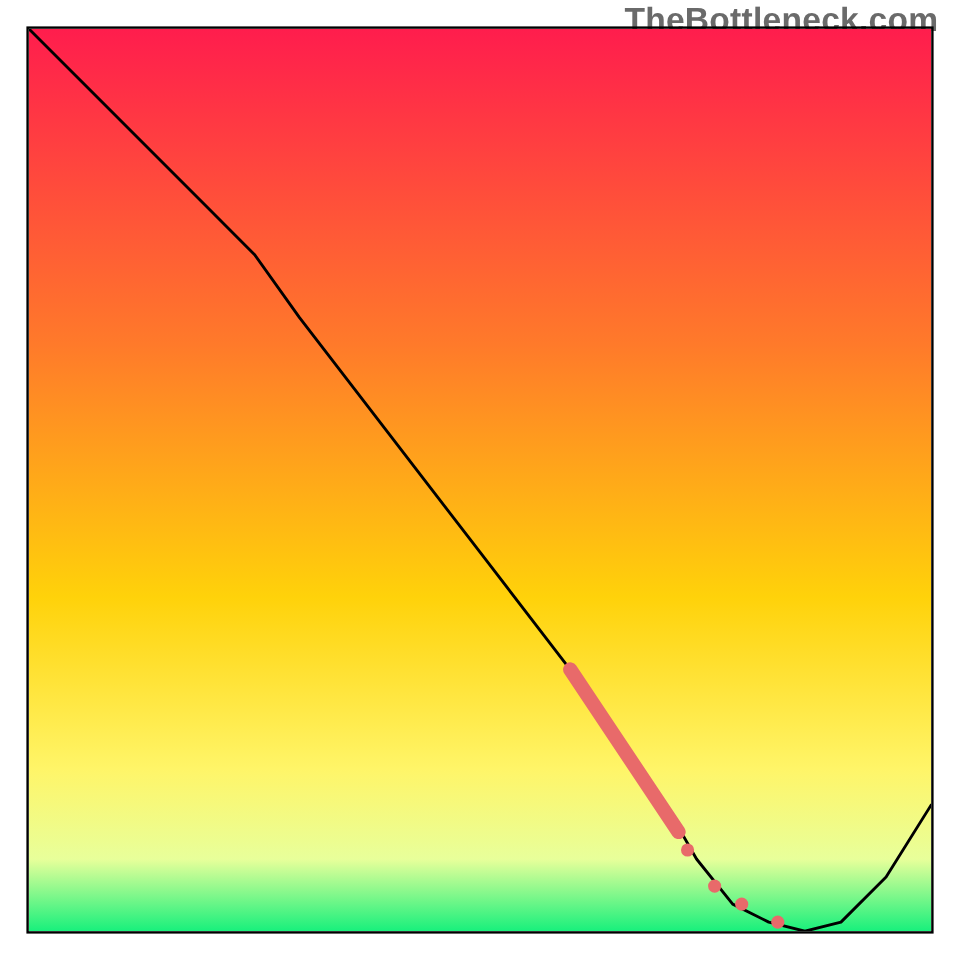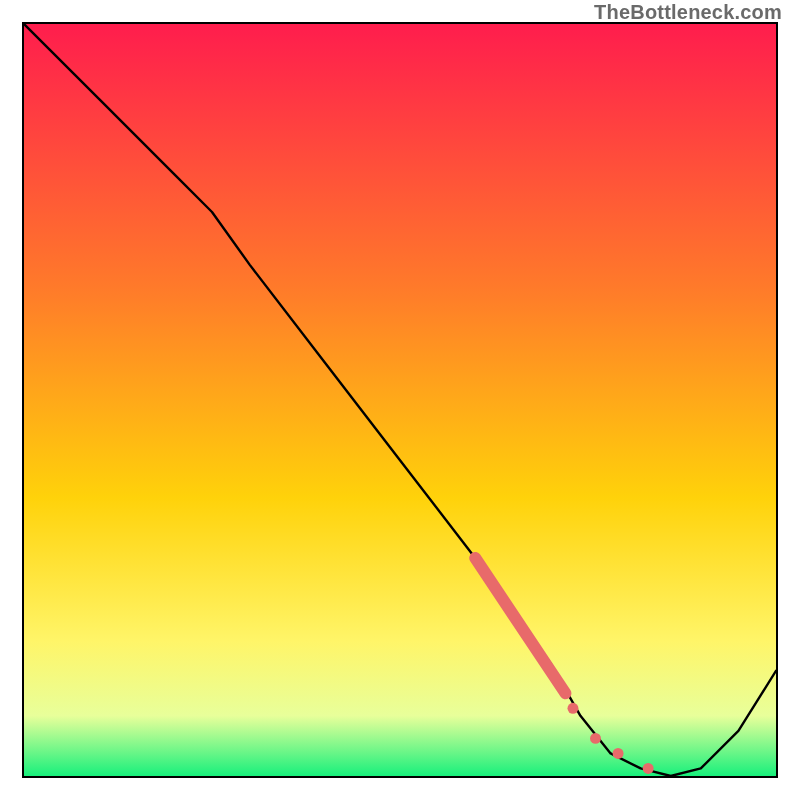--- a/index.html
+++ b/index.html
@@ -31,21 +31,21 @@
     left: 0;
     top: 0;
     width: 100%;
     height: 100%;
     display: block;
   }
   .watermark {
     position: absolute;
     top: 1px;
     right: 18px;
-    font-size: 20px;
+    font-size: 28px;
     font-weight: 600;
     color: #6a6a6a;
     letter-spacing: 0.2px;
     user-select: none;
   }
 </style>
 </head>
 <body>
 
 <div class="stage">

